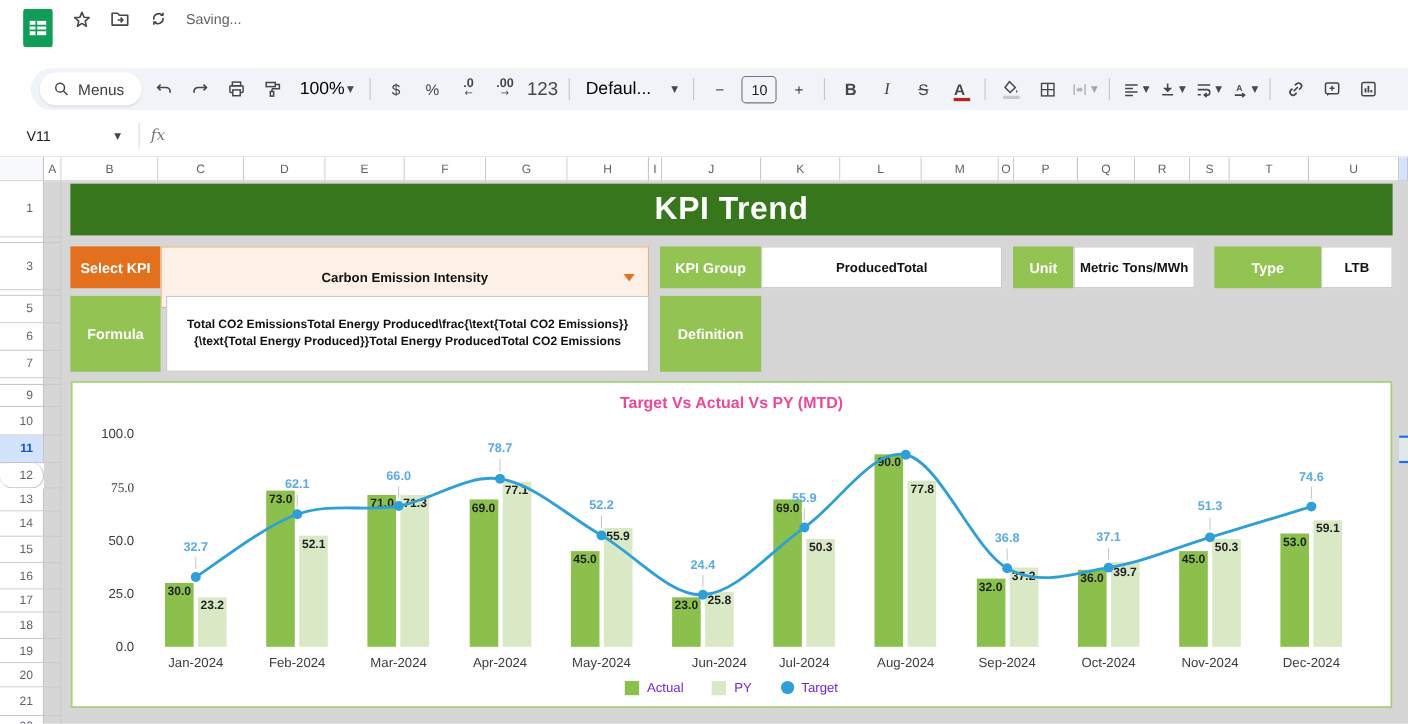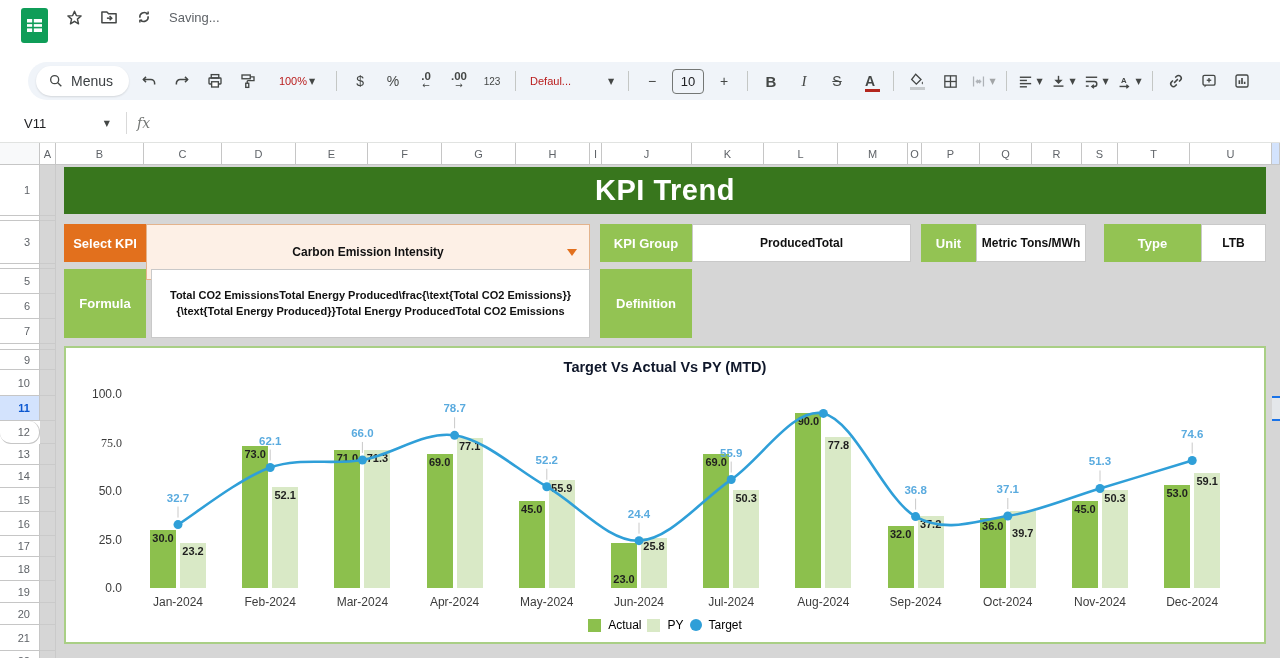--- a/index.html
+++ b/index.html
@@ -20,21 +20,21 @@
   .toolbar{position:absolute;top:62px;left:28px;width:1262px;height:38px;background:#f0f4f9;
            border-radius:20px 0 0 20px;display:flex;align-items:center;padding-left:8px;gap:7px}
   .menus-pill{background:#fff;border-radius:15px;height:30px;display:flex;align-items:center;
               gap:7px;padding:0 16px 0 12px;box-shadow:0 1px 2px rgba(0,0,0,.12)}
   .menus-pill span{font-size:14px;color:#3c4043}
   .tbtn{min-width:26px;height:26px;display:flex;align-items:center;justify-content:center;
         border-radius:4px;color:#444746;font-size:14px}
   .tsep{width:1px;height:20px;background:#c4c7c5;margin:0 3px;flex:0 0 1px}
   .caret{font-size:8px;color:#444746;font-family:"DejaVu Sans",sans-serif}
   .tgroup{display:flex;align-items:center;gap:2px}
-  .ztext,.fonttext{font-size:11px;color:#b91c1c}
+  .ztext,.fonttext{font-size:16px;color:#000000}
   .sizebox{width:30px;height:23px;border:1px solid #747775;border-radius:4px;display:flex;
            align-items:center;justify-content:center;font-size:13px;color:#202124}
   .bold-b{font-weight:bold;font-size:15px}
   .ital-i{font-style:italic;font-size:15px;font-family:"Liberation Serif",serif}
   .strike-s{text-decoration:line-through;font-size:14px}
   .color-a{font-size:14px;font-weight:bold;line-height:11px;text-align:center}
   .color-a .bar{display:block;width:15px;height:3px;background:#b3261e;margin:2px auto 0}
   .fill-bar{display:block;width:15px;height:3px;background:#c6cacd;margin:1px auto 0}
   .dec{display:flex;flex-direction:column;align-items:center;line-height:9px}
   .dec .n{font-size:11.5px;font-weight:bold;color:#444746}
@@ -71,28 +71,28 @@
         font-size:12px;display:flex;align-items:center;justify-content:center;text-align:center}
   .dropdown{background:#fdf0e6;border:1px solid #e3b38c;box-sizing:border-box;display:flex;
             align-items:center;justify-content:center;font-size:12px;font-weight:bold;color:#111;position:absolute}
   .dd-arrow{position:absolute;right:12px;top:50%;margin-top:-3px;width:0;height:0;
             border-left:5px solid transparent;border-right:5px solid transparent;border-top:7px solid #e2701d}
   .fml{font-size:11px;line-height:1.45;padding:4px 10px}
   
   .chart{left:24px;top:181px;width:1202px;height:298px;background:#fff;border:2px solid #a9cf85;
          box-sizing:border-box}
   .ch-title{position:absolute;left:0;top:11px;width:100%;text-align:center;font-size:14.5px;
-            font-weight:bold;color:#0f172a}
+            font-weight:bold;color:#ec4899}
   .ytick{position:absolute;width:48px;text-align:right;font-size:12px;color:#3c3c3c}
   .xlab{position:absolute;width:80px;text-align:center;font-size:12px;color:#3c3c3c}
   .bar{position:absolute;width:26px}
   .blab{position:absolute;width:40px;text-align:center;font-size:11px;font-weight:bold;color:#1f1f1f}
   .tlab{position:absolute;width:44px;text-align:center;font-size:11.5px;font-weight:bold}
   .legend{position:absolute;left:0;bottom:10px;width:100%;display:flex;justify-content:center;
-          gap:6px;align-items:center;font-size:12px;color:#000000}
+          gap:26px;align-items:center;font-size:12px;color:#6d28d9}
   .legend .it{display:flex;align-items:center;gap:7px}
   .lsq{width:13px;height:13px;display:inline-block}
   .lci{width:12px;height:12px;border-radius:50%;display:inline-block}
   .v11sel{position:absolute;left:1232px;top:231px;width:8px;height:25px;background:#e4e7ea;
           border-top:2px solid #1a73e8;border-bottom:2px solid #1a73e8;box-sizing:border-box}
   svg{display:block}
 </style>
 </head>
 <body>
 
@@ -178,21 +178,21 @@
       <span>%</span>
     </div>
   <div class="tbtn dec">
     <span class="n">.0</span>
       <span class="a">←</span>
   </div>
   <div class="tbtn dec">
     <span class="n">.00</span>
       <span class="a">→</span>
   </div>
-  <div class="tbtn" style="font-size:10px">123</div>
+  <div class="tbtn" style="font-size:17px">123</div>
   <div class="tsep"></div>
   <div class="tgroup tbtn" style="min-width:84px;justify-content:space-between;padding:0 4px">
     <span class="fonttext">Defaul...</span>
       <span class="caret">▼</span>
   </div>
   <div class="tsep"></div>
   <div class="tbtn">−</div>
   <div class="sizebox">10</div>
   <div class="tbtn">+</div>
   <div class="tsep"></div>
@@ -419,42 +419,42 @@
         <div class="blab" style="left: 353.6px; top: 108.14px;">69.0</div>
         <div class="blab" style="left: 383.6px; top: 92.426px;">77.1</div>
         <div class="xlab" style="left: 348.6px; top: 247px;">Apr-2024</div>
         <div class="bar" style="left: 452.8px; top: 152.7px; height: 87.3px; background: rgb(140, 192, 77);"></div>
         <div class="bar" style="left: 482.8px; top: 131.554px; height: 108.446px; background: rgb(217, 233, 198);"></div>
         <div class="blab" style="left: 445.8px; top: 154.7px;">45.0</div>
         <div class="blab" style="left: 475.8px; top: 133.554px;">55.9</div>
         <div class="xlab" style="left: 440.8px; top: 247px;">May-2024</div>
         <div class="bar" style="left: 545px; top: 195.38px; height: 44.62px; background: rgb(140, 192, 77);"></div>
         <div class="bar" style="left: 575px; top: 189.948px; height: 50.052px; background: rgb(217, 233, 198);"></div>
-        <div class="blab" style="left: 538px; top: 197.38px; margin-top: 28px;">23.0</div>
+        <div class="blab" style="left: 538px; top: 197.38px;">23.0</div>
         <div class="blab" style="left: 568px; top: 191.948px;">25.8</div>
-        <div class="xlab" style="left: 533px; top: 247px;">Jun-2024</div>
+        <div class="xlab" style="left: 533px; top: 247px; text-align: right;">Jun-2024</div>
         <div class="bar" style="left: 637.2px; top: 106.14px; height: 133.86px; background: rgb(140, 192, 77);"></div>
         <div class="bar" style="left: 667.2px; top: 142.418px; height: 97.582px; background: rgb(217, 233, 198);"></div>
         <div class="blab" style="left: 630.2px; top: 108.14px;">69.0</div>
         <div class="blab" style="left: 660.2px; top: 144.418px;">50.3</div>
         <div class="xlab" style="left: 625.2px; top: 247px;">Jul-2024</div>
         <div class="bar" style="left: 729.4px; top: 65.4px; height: 174.6px; background: rgb(140, 192, 77);"></div>
         <div class="bar" style="left: 759.4px; top: 89.068px; height: 150.932px; background: rgb(217, 233, 198);"></div>
         <div class="blab" style="left: 722.4px; top: 67.4px;">90.0</div>
         <div class="blab" style="left: 752.4px; top: 91.068px;">77.8</div>
         <div class="xlab" style="left: 717.4px; top: 247px;">Aug-2024</div>
         <div class="bar" style="left: 821.6px; top: 177.92px; height: 62.08px; background: rgb(140, 192, 77);"></div>
         <div class="bar" style="left: 851.6px; top: 167.832px; height: 72.168px; background: rgb(217, 233, 198);"></div>
         <div class="blab" style="left: 814.6px; top: 179.92px;">32.0</div>
         <div class="blab" style="left: 844.6px; top: 169.832px;">37.2</div>
         <div class="xlab" style="left: 809.6px; top: 247px;">Sep-2024</div>
         <div class="bar" style="left: 913.8px; top: 170.16px; height: 69.84px; background: rgb(140, 192, 77);"></div>
         <div class="bar" style="left: 943.8px; top: 162.982px; height: 77.018px; background: rgb(217, 233, 198);"></div>
         <div class="blab" style="left: 906.8px; top: 172.16px;">36.0</div>
-        <div class="blab" style="left: 936.8px; top: 179px;">39.7</div>
+        <div class="blab" style="left: 936.8px; top: 167px;">39.7</div>
         <div class="xlab" style="left: 901.8px; top: 247px;">Oct-2024</div>
         <div class="bar" style="left: 1006px; top: 152.7px; height: 87.3px; background: rgb(140, 192, 77);"></div>
         <div class="bar" style="left: 1036px; top: 142.418px; height: 97.582px; background: rgb(217, 233, 198);"></div>
         <div class="blab" style="left: 999px; top: 154.7px;">45.0</div>
         <div class="blab" style="left: 1029px; top: 144.418px;">50.3</div>
         <div class="xlab" style="left: 994px; top: 247px;">Nov-2024</div>
         <div class="bar" style="left: 1098.2px; top: 137.18px; height: 102.82px; background: rgb(140, 192, 77);"></div>
         <div class="bar" style="left: 1128.2px; top: 125.346px; height: 114.654px; background: rgb(217, 233, 198);"></div>
         <div class="blab" style="left: 1091.2px; top: 139.18px;">53.0</div>
         <div class="blab" style="left: 1121.2px; top: 127.346px;">59.1</div>

